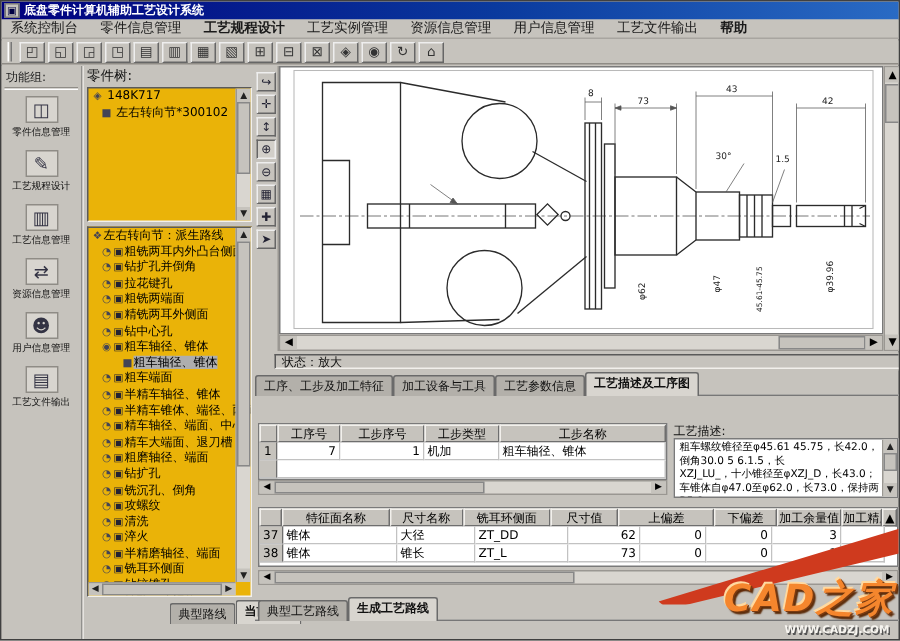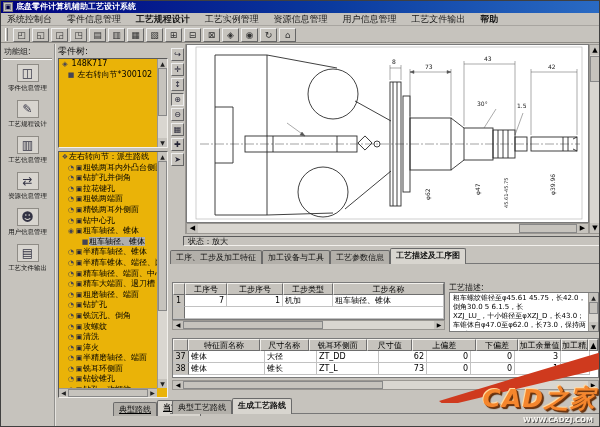--- a/index.html
+++ b/index.html
@@ -45,21 +45,21 @@
 .hsb .thumb { background:#c6c3bd; border:1px solid #888; height:100%; }
 .trow { height:10.6px; line-height:10.6px; font-size:8px; white-space:nowrap; color:#000; overflow:hidden; padding-left:2px; }
 .trow .tico { display:inline-block; font-size:7px; color:#445; width:8px; text-align:center; }
 .trow .tico2 { display:inline-block; font-size:7px; color:#223; width:8px; text-align:center; }
 .trow.sel .tlab { background:#aeaeae; }
 .ind1 { padding-left:8px; } .ind2 { padding-left:22px; }
 .tabsrow { position:absolute; display:flex; align-items:flex-end; }
 .tab { font-size:8px; line-height:13px; height:14px; padding:0 5px; background:#b3b0aa; color:#111;
   border:1px solid #6a6a6a; border-bottom:none; border-radius:2px 2px 0 0; white-space:nowrap; }
 .tab.act { background:#d8d5cf; height:16px; font-weight:bold; }
-#treetabs { left:57px; top:356px;text-decoration:underline; }
+#treetabs { left:57px; top:356px; }
 .tabline { position:absolute; height:1px; background:#f4f2ee; border-bottom:1px solid #777; }
 
 
 #toolstrip { position:absolute; left:169px; top:43px; width:16px; height:190px; background:#c6c3bd; border-right:1px solid #9a9792; padding-top:2px; }
 .sbtn { width:13px; height:13px; margin:2px auto; font-size:8px; line-height:12px; text-align:center; color:#223; background:#c6c3bd;
   border-top:1px solid #eee; border-left:1px solid #eee; border-right:1px solid #666; border-bottom:1px solid #666; }
 .sbtn.pressed { border-top:1px solid #666; border-left:1px solid #666; border-right:1px solid #eee; border-bottom:1px solid #eee; background:#d2cfc9; }
 #canvas { position:absolute; left:185px; top:43px; width:403px; height:179px; background:#fff; border:1px solid #7a7a7a; overflow:hidden; }
 #canvas-vsb { position:absolute; left:588px; top:43px; width:12px; height:190px; background:#d9d6d0; border:1px solid #9a9792; }
 #canvas-vsb .arr { height:10px; background:#c6c3bd; font-size:7px; line-height:10px; text-align:center; }
@@ -205,20 +205,21 @@
     <div id="route-box" class="treebox in">
       <div class="trow"><span class="tico">❖</span><span class="tlab">左右转向节：派生路线</span></div>
       <div class="trow ind1"><span class="tico">◔</span><span class="tico2">▣</span><span class="tlab">粗铣两耳内外凸台侧面</span></div>
       <div class="trow ind1"><span class="tico">◔</span><span class="tico2">▣</span><span class="tlab">钻扩孔并倒角</span></div>
       <div class="trow ind1"><span class="tico">◔</span><span class="tico2">▣</span><span class="tlab">拉花键孔</span></div>
       <div class="trow ind1"><span class="tico">◔</span><span class="tico2">▣</span><span class="tlab">粗铣两端面</span></div>
       <div class="trow ind1"><span class="tico">◔</span><span class="tico2">▣</span><span class="tlab">精铣两耳外侧面</span></div>
       <div class="trow ind1"><span class="tico">◔</span><span class="tico2">▣</span><span class="tlab">钻中心孔</span></div>
       <div class="trow ind1"><span class="tico">◉</span><span class="tico2">▣</span><span class="tlab">粗车轴径、锥体</span></div>
       <div class="trow ind2 sel"><span class="tico">■</span><span class="tlab">粗车轴径、锥体</span></div>
+      <div class="trow ind1"><span class="tico">◔</span><span class="tico2">▣</span><span class="tlab">粗车端面</span></div>
       <div class="trow ind1"><span class="tico">◔</span><span class="tico2">▣</span><span class="tlab">半精车轴径、锥体</span></div>
       <div class="trow ind1"><span class="tico">◔</span><span class="tico2">▣</span><span class="tlab">半精车锥体、端径、两侧</span></div>
       <div class="trow ind1"><span class="tico">◔</span><span class="tico2">▣</span><span class="tlab">精车轴径、端面、中心</span></div>
       <div class="trow ind1"><span class="tico">◔</span><span class="tico2">▣</span><span class="tlab">精车大端面、退刀槽</span></div>
       <div class="trow ind1"><span class="tico">◔</span><span class="tico2">▣</span><span class="tlab">粗磨轴径、端面</span></div>
       <div class="trow ind1"><span class="tico">◔</span><span class="tico2">▣</span><span class="tlab">钻扩孔</span></div>
       <div class="trow ind1"><span class="tico">◔</span><span class="tico2">▣</span><span class="tlab">铣沉孔、倒角</span></div>
       <div class="trow ind1"><span class="tico">◔</span><span class="tico2">▣</span><span class="tlab">攻螺纹</span></div>
       <div class="trow ind1"><span class="tico">◔</span><span class="tico2">▣</span><span class="tlab">清洗</span></div>
       <div class="trow ind1"><span class="tico">◔</span><span class="tico2">▣</span><span class="tlab">淬火</span></div>

